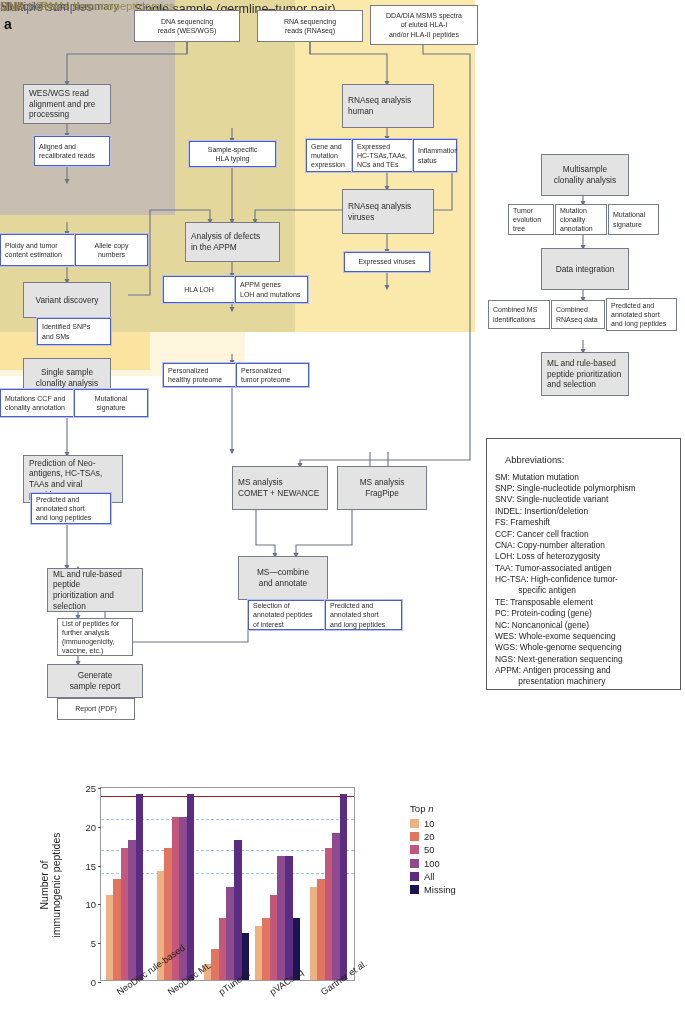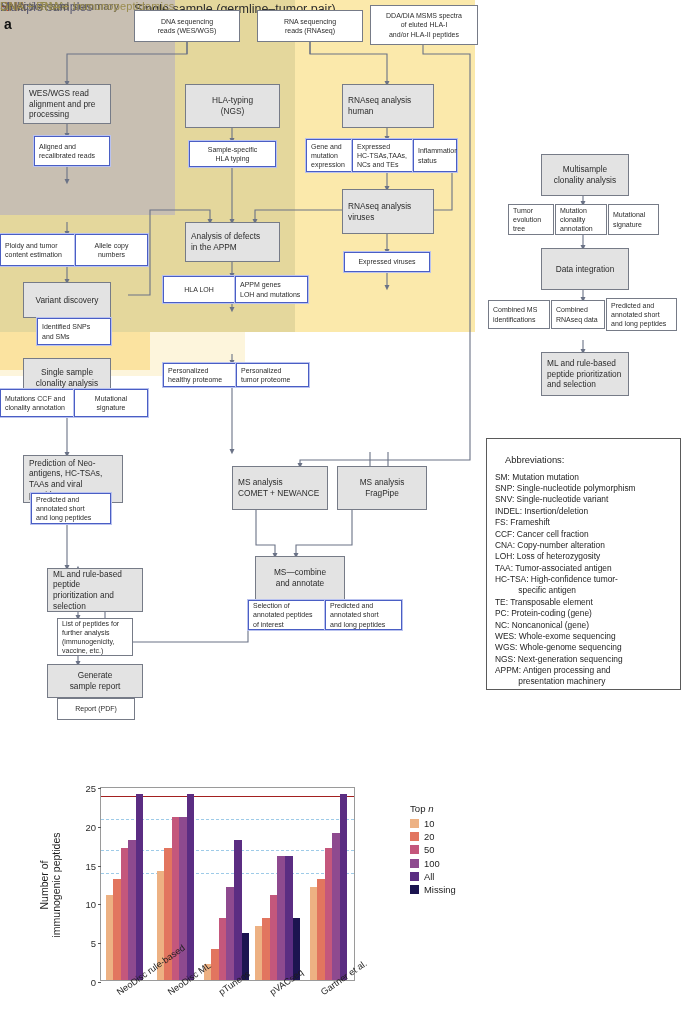--- a/index.html
+++ b/index.html
@@ -220,22 +220,20 @@
   <div class="bx ctr" style="left:23px;top:282px;width:88px;height:36px;">Variant discovery</div>
   <div class="out" style="left:37px;top:318px;width:74px;height:27px;">Identified SNPs
 and SMs</div>
   <div class="bx ctr" style="left:23px;top:358px;width:88px;height:40px;">Single sample
 clonality analysis</div>
   <div class="out" style="left:0px;top:389px;width:74px;height:28px;">Mutations CCF and
 clonality annotation</div>
   <div class="out ctr" style="left:74px;top:389px;width:74px;height:28px;">Mutational
 signature</div>
 
-  <div class="bx ctr" style="left:185px;top:84px;width:95px;height:44px;">HLA-typing
-(NGS)</div>
   <div class="out ctr" style="left:189px;top:141px;width:87px;height:26px;">Sample-specific
 HLA typing</div>
 
   <div class="bx" style="left:342px;top:84px;width:92px;height:44px;">RNAseq analysis
 human</div>
   <div class="out" style="left:306px;top:139px;width:46px;height:33px;">Gene and
 mutation
 expression</div>
   <div class="out" style="left:352px;top:139px;width:61px;height:33px;">Expressed
 HC-TSAs,TAAs,
@@ -308,21 +306,21 @@
 TAAs and viral
 peptides</div>
   <div class="out" style="left:31px;top:493px;width:80px;height:31px;">Predicted and
 annotated short
 and long peptides</div>
 
   <div class="bx" style="left:232px;top:466px;width:96px;height:44px;">MS analysis
 COMET + NEWANCE</div>
   <div class="bx ctr" style="left:337px;top:466px;width:90px;height:44px;">MS analysis
 FragPipe</div>
-  <div class="bx ctr" style="left:238px;top:556px;width:90px;height:44px;margin-left:17px;">MS—combine
+  <div class="bx ctr" style="left:238px;top:556px;width:90px;height:44px;">MS—combine
 and annotate</div>
   <div class="out" style="left:248px;top:600px;width:77px;height:30px;">Selection of
 annotated peptides
 of interest</div>
   <div class="out" style="left:325px;top:600px;width:77px;height:30px;">Predicted and
 annotated short
 and long peptides</div>
 
   <div class="bx" style="left:47px;top:568px;width:96px;height:44px;">ML and rule-based
 peptide

